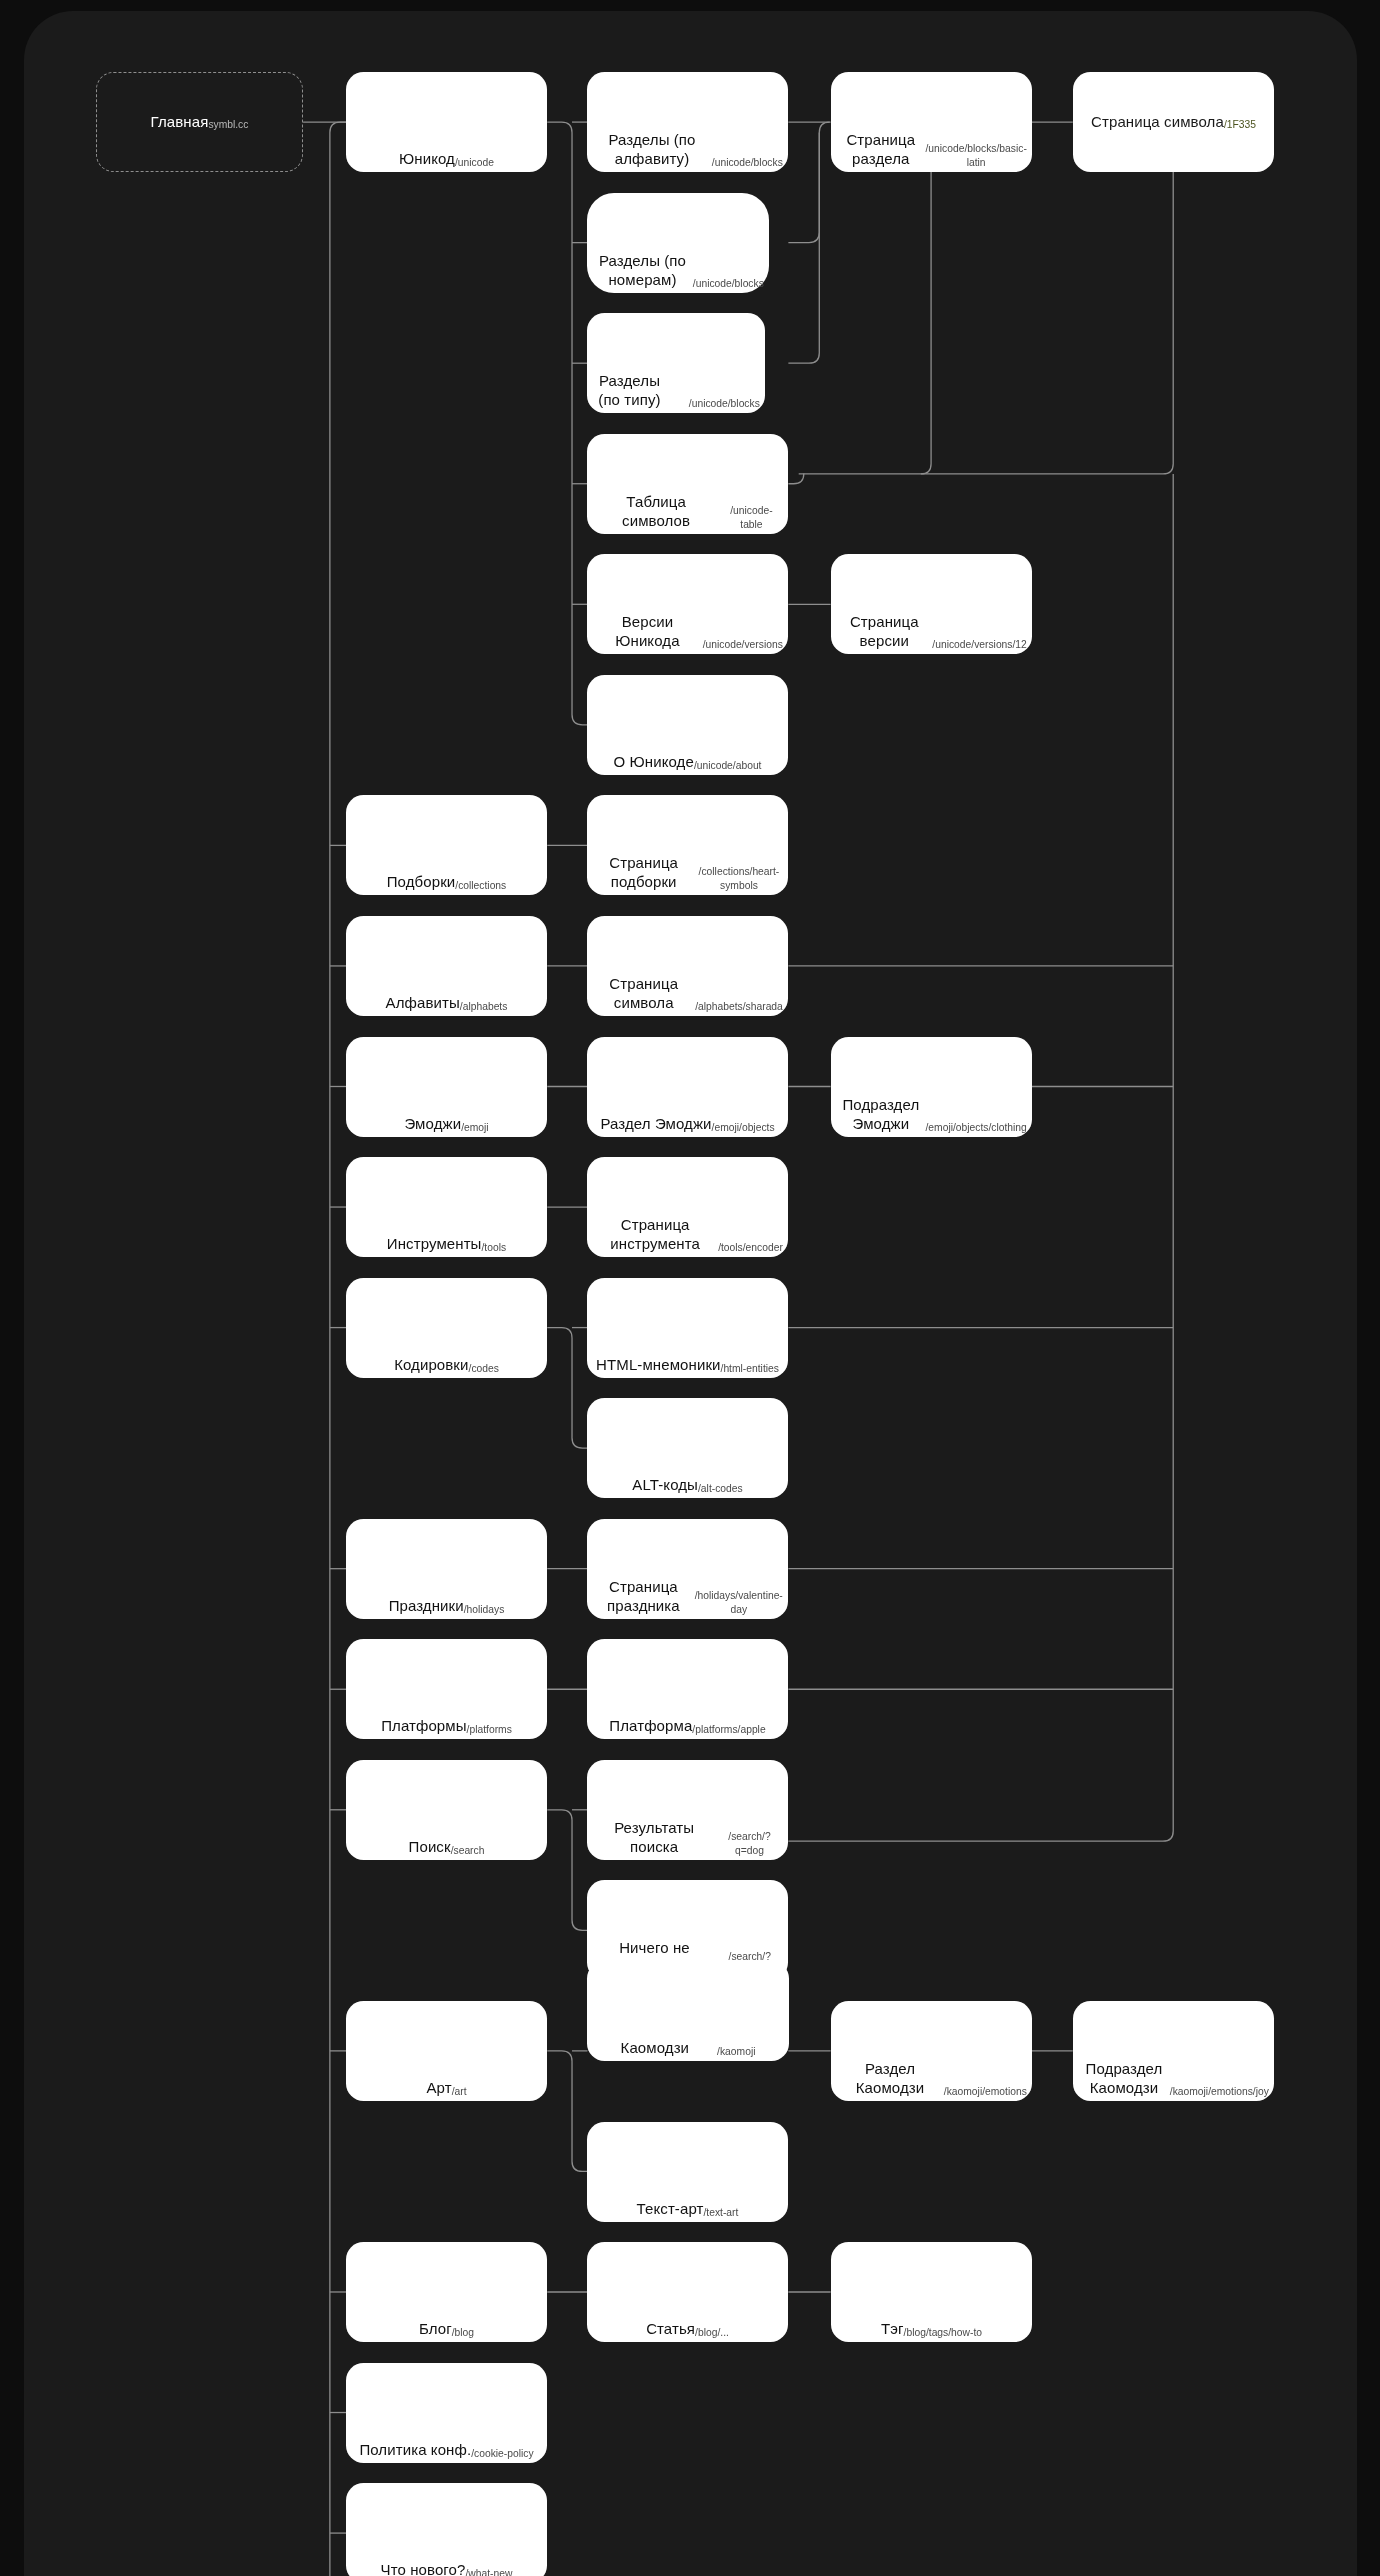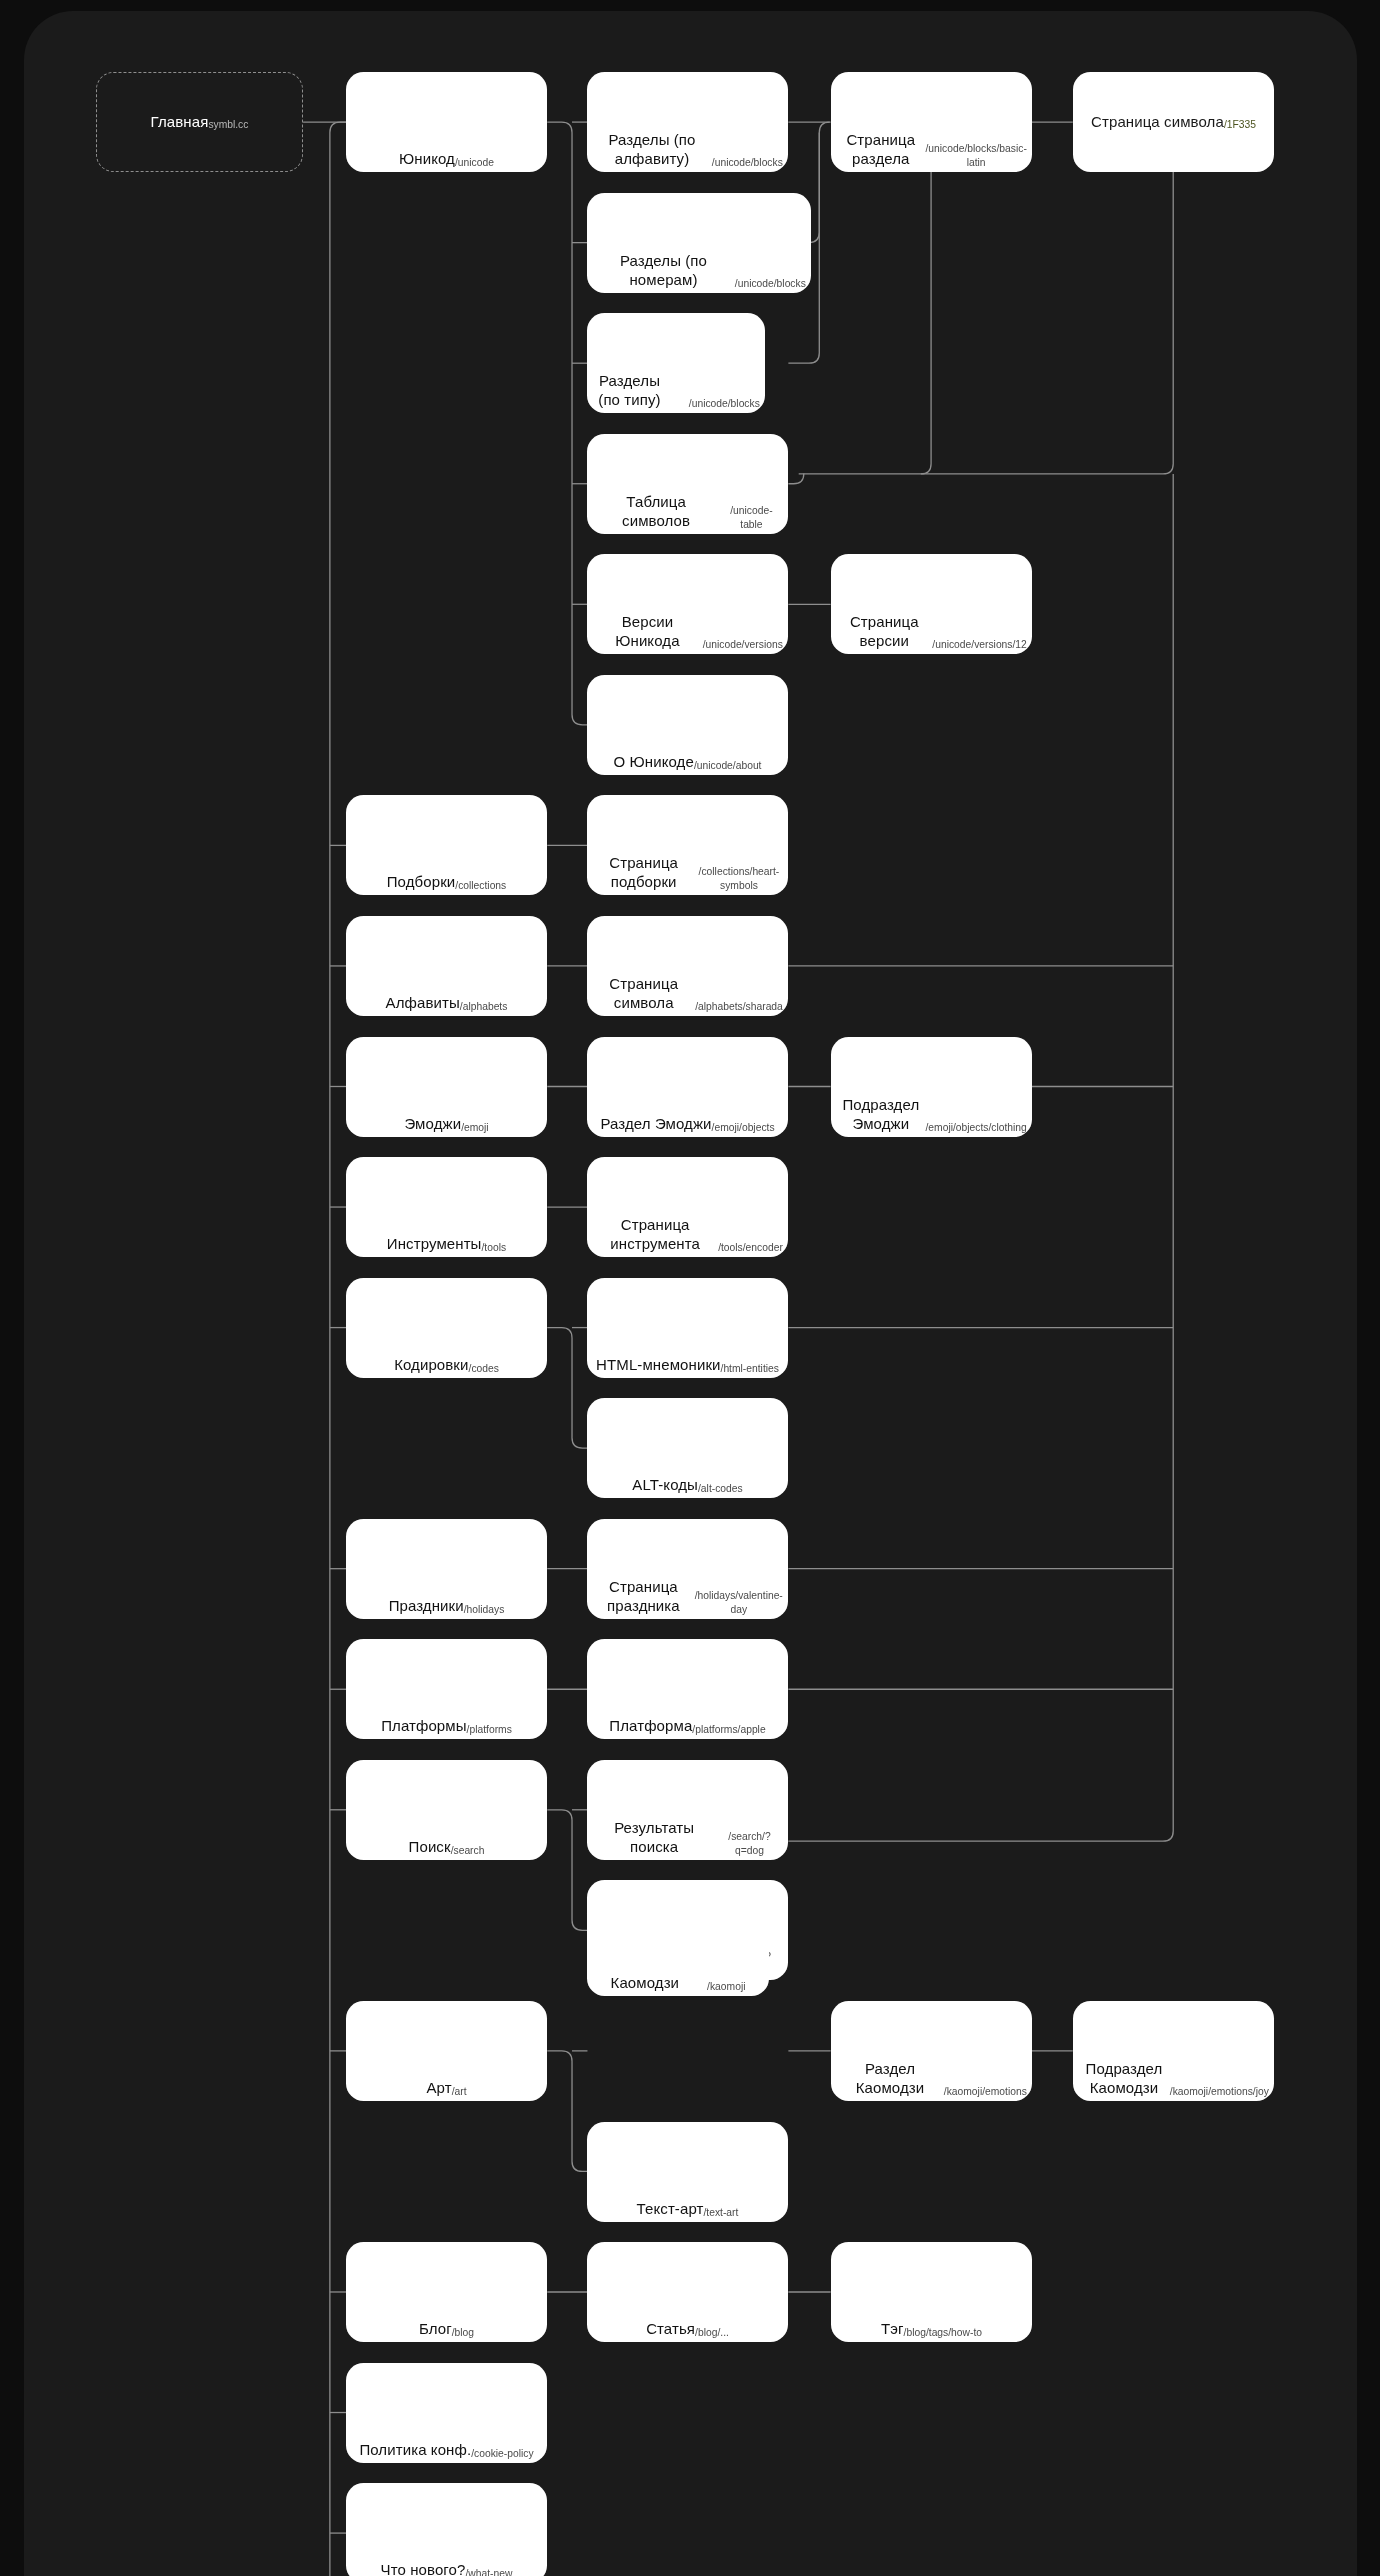--- a/index.html
+++ b/index.html
@@ -169,21 +169,21 @@
         <div class="path">/unicode/blocks</div>
       </div>
       <div class="node white" style="left: 831px; top: 72px; width: 201px; height: 100px;">
         <div class="title">Страница раздела</div>
         <div class="path">/unicode/blocks/basic-latin</div>
       </div>
       <div class="node accent" style="left: 1073px; top: 72px; width: 201px; height: 100px;">
         <div class="title">Страница символа</div>
         <div class="path">/1F335</div>
       </div>
-      <div class="node white" style="left: 587px; top: 193px; width: 224px; height: 100px;">
+      <div class="node white" style="left: 587px; top: 193px; width: 182px; height: 100px; border-radius: 27px;">
         <div class="title">Разделы (по номерам)</div>
         <div class="path">/unicode/blocks</div>
       </div>
       <div class="node white" style="left: 587px; top: 313px; width: 178px; height: 100px; gap: 22px;">
         <div class="title">Разделы (по типу)</div>
         <div class="path">/unicode/blocks</div>
       </div>
       <div class="node white" style="left: 587px; top: 434px; width: 201px; height: 100px;">
         <div class="title">Таблица символов</div>
         <div class="path">/unicode-table</div>
@@ -273,21 +273,21 @@
         <div class="path">/search/?q=dog</div>
       </div>
       <div class="node white" style="left: 587px; top: 1880px; width: 201px; height: 100px;">
         <div class="title">Ничего не найдено</div>
         <div class="path">/search/?q=???</div>
       </div>
       <div class="node white" style="left: 346px; top: 2001px; width: 201px; height: 100px;">
         <div class="title">Арт</div>
         <div class="path">/art</div>
       </div>
-      <div class="node white" style="left: 587px; top: 1896px; width: 182px; height: 100px; gap: 28px;">
+      <div class="node white" style="left: 587px; top: 1961px; width: 202px; height: 100px; gap: 28px;">
         <div class="title">Каомодзи</div>
         <div class="path">/kaomoji</div>
       </div>
       <div class="node white" style="left: 831px; top: 2001px; width: 201px; height: 100px;">
         <div class="title">Раздел Каомодзи</div>
         <div class="path">/kaomoji/emotions</div>
       </div>
       <div class="node white" style="left: 1073px; top: 2001px; width: 201px; height: 100px;">
         <div class="title">Подраздел Каомодзи</div>
         <div class="path">/kaomoji/emotions/joy</div>

